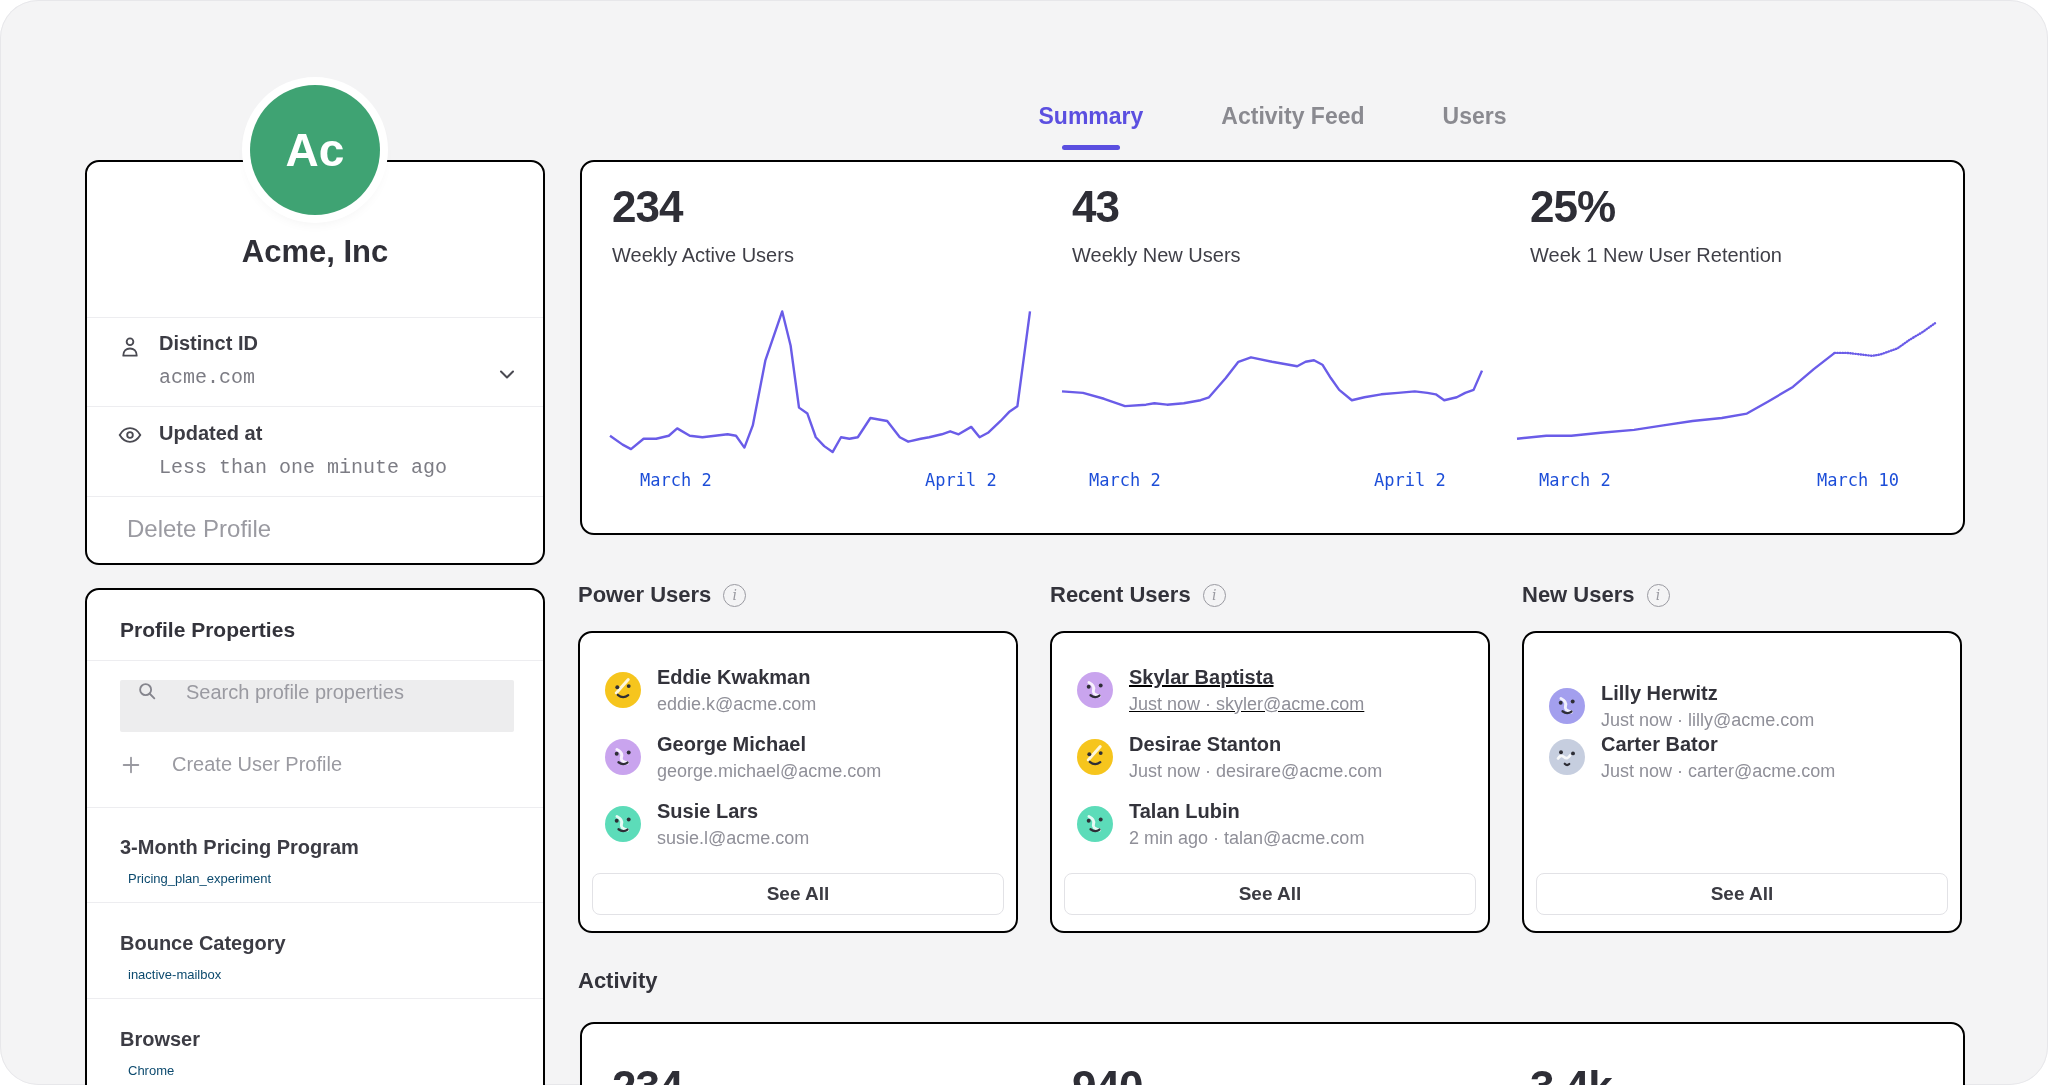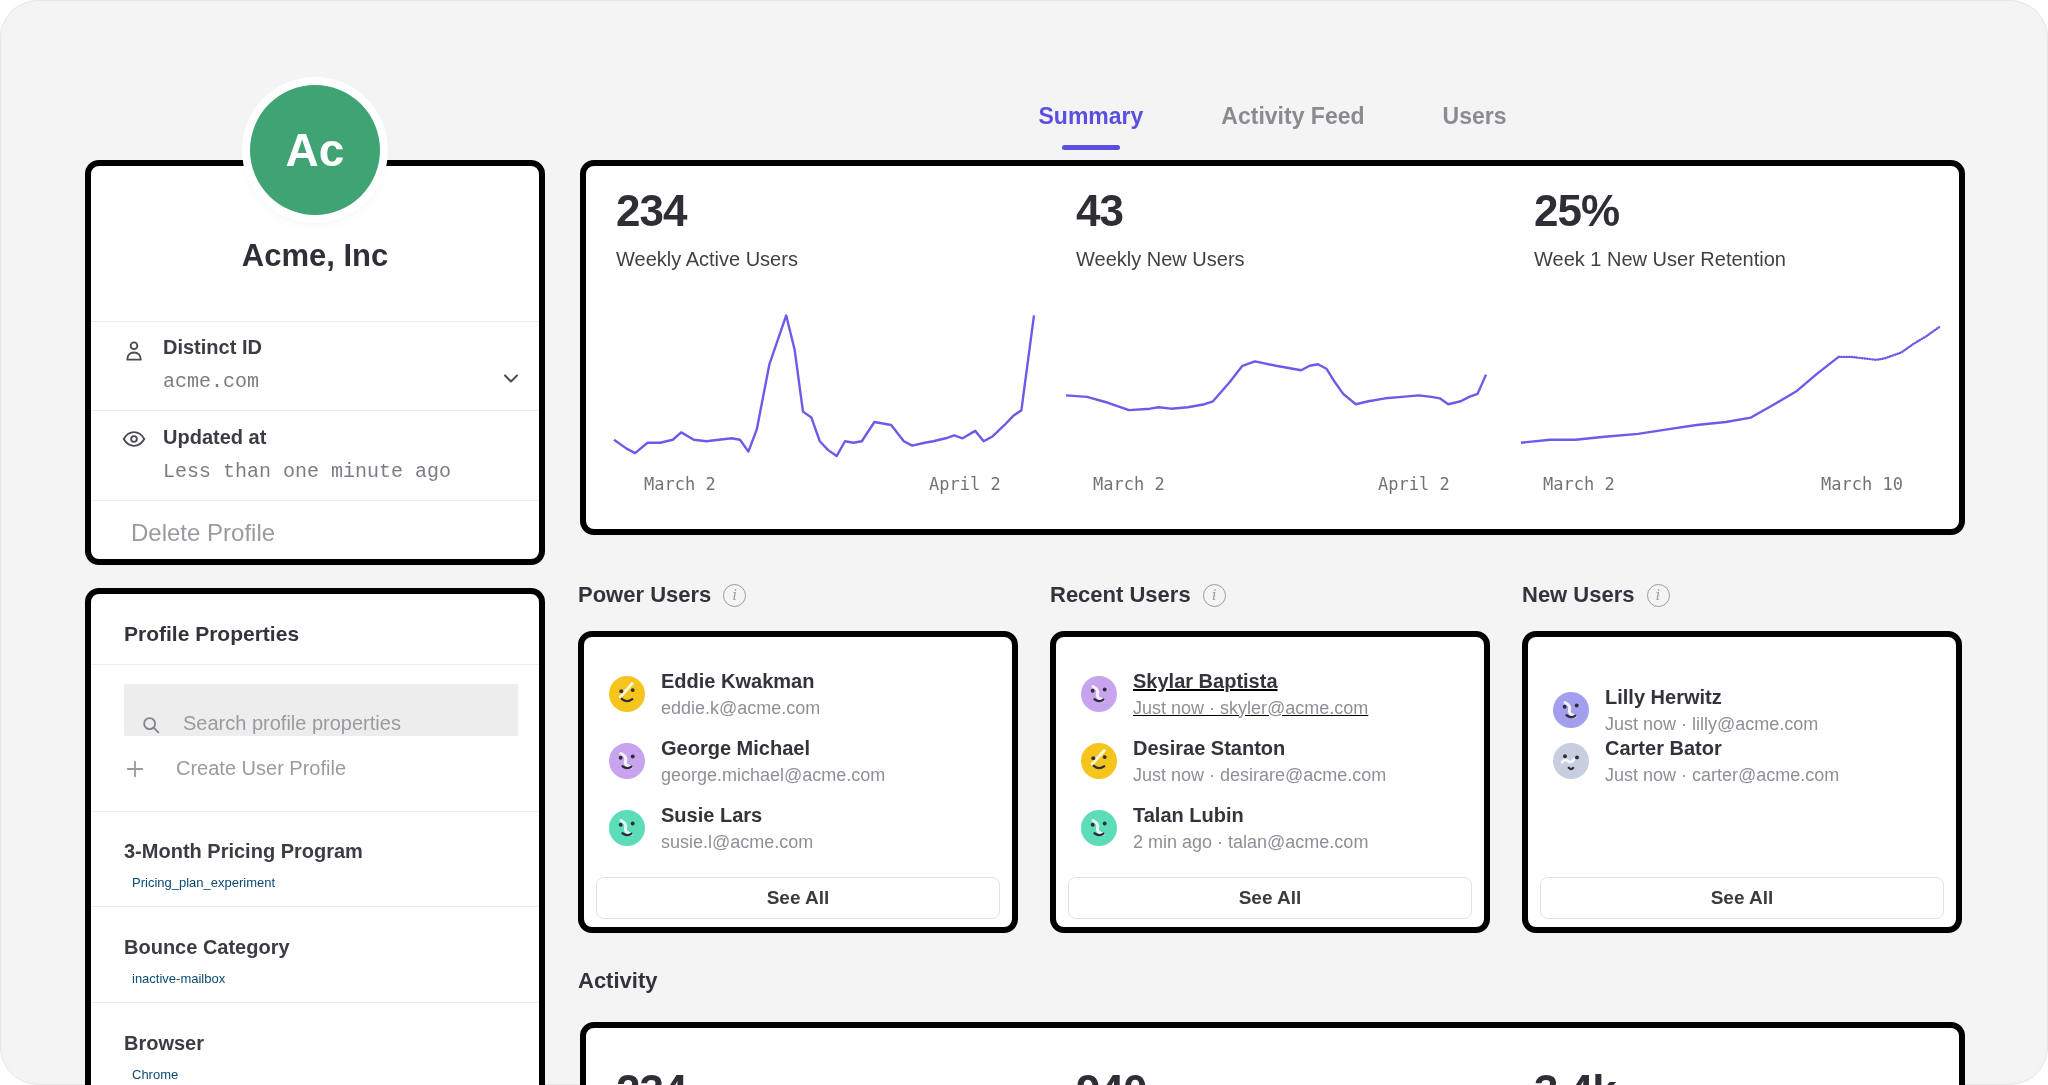--- a/index.html
+++ b/index.html
@@ -1,49 +1,49 @@
 <!DOCTYPE html>
 <html><head>
 <meta charset="utf-8">
 <style>
   html,body{margin:0;padding:0;background:#ffffff;}
   *{box-sizing:border-box;}
   .stage{position:relative;width:2048px;height:1085px;background:#ffffff;font-family:"Liberation Sans",sans-serif;overflow:hidden;}
   .window{position:absolute;inset:0;background:#f4f4f5;border-radius:38px;box-shadow:inset 0 0 0 1px #e7e7ea;overflow:hidden;}
-  .card{position:absolute;background:#ffffff;border:6px solid #000000;border-radius:14px;box-shadow:0 1px 2px rgba(0,0,0,.02);}
+  .card{position:absolute;background:#ffffff;border:2px solid #000000;border-radius:14px;box-shadow:0 1px 2px rgba(0,0,0,.02);}
   .divider{position:absolute;left:0;right:0;height:1px;background:#ededf0;}
   
   .avatar-big{position:absolute;left:250px;top:85px;width:130px;height:130px;border-radius:50%;
     display:flex;align-items:center;justify-content:center;color:#fff;font-size:46px;font-weight:bold;
     box-shadow:0 0 0 8px #ffffff,0 6px 14px rgba(0,0,0,.08);z-index:5;}
   .company{position:absolute;left:0;right:0;top:72px;text-align:center;font-size:31px;font-weight:bold;color:#2f2f37;}
   .frow-icon{position:absolute;left:30px;width:26px;height:26px;color:#4a4a52;}
   .frow-label{position:absolute;left:72px;font-size:20px;font-weight:bold;color:#3c3c44;}
   .frow-value{position:absolute;left:72px;font-size:20px;color:#7c7c84;font-family:Liberation Mono, monospace;}
   .chev{position:absolute;width:24px;height:24px;color:#4a4a52;}
   .ghost-label{position:absolute;left:40px;font-size:24px;color:#9a9aa1;text-align:center;}
   .panel-title{position:absolute;left:33px;top:28px;font-size:21px;font-weight:bold;color:#33333b;}
   .search-pill{position:absolute;left:33px;top:90px;width:394px;height:52px;border-radius:2px;background:#ededee;
-    display:flex;align-items:flex-end;padding:0 16px;gap:19px;}
+    display:flex;align-items:flex-start;padding:0 16px;gap:26px;}
   .search-pill input{border:none;outline:none;background:transparent;font-family:"Liberation Sans",sans-serif;
     font-size:20px;color:#55555c;width:100%;}
   .search-pill input::placeholder{color:#9a9aa1;}
   .create-row{position:absolute;left:33px;top:163px;display:flex;align-items:center;gap:30px;color:#9a9aa1;font-size:20px;}
   .prop-label{position:absolute;left:33px;font-size:20px;font-weight:bold;color:#3c3c44;}
   .prop-value{position:absolute;left:41px;font-size:13px;color:#0c4a6e;}
   
   .tabs{position:absolute;left:580px;top:103px;width:1385px;display:flex;justify-content:center;gap:78px;}
   .tab{position:relative;font-size:23px;font-weight:bold;color:#8a8a90;cursor:pointer;padding-bottom:16px;}
   .tab.active{color:#5b4fe0;}
   .tab .underline{position:absolute;left:50%;transform:translateX(-50%);bottom:-4px;width:58px;height:5px;border-radius:3px;background:#5b4fe0;}
   
   .stat-value{position:absolute;top:20px;font-size:44px;font-weight:bold;color:#2e2e36;letter-spacing:-1px;}
   .stat-label{position:absolute;top:82px;font-size:20px;color:#3f3f47;}
   .spark{position:absolute;top:145px;width:420px;height:148px;overflow:visible;}
-  .axis-label{position:absolute;top:308px;font-size:17px;color:#737373;font-family:"DejaVu Sans Mono",monospace;}
+  .axis-label{position:absolute;top:308px;font-size:17px;color:#1d4ed8;font-family:"DejaVu Sans Mono",monospace;}
   
   .sec-head{position:absolute;display:flex;align-items:center;gap:12px;}
   .sec-title{font-size:22px;font-weight:bold;color:#33333b;}
   .info-ic{width:23px;height:23px;border:1.6px solid #9a9aa1;border-radius:50%;color:#9a9aa1;
     display:flex;align-items:center;justify-content:center;font-size:14px;font-family:"DejaVu Serif",serif;font-style:italic;}
   .urow{position:absolute;left:25px;right:20px;height:58px;display:flex;align-items:center;gap:16px;cursor:pointer;}
   .uavatar{width:36px;height:36px;border-radius:50%;flex:0 0 36px;}
   .uname{font-size:20px;font-weight:bold;color:#33333b;line-height:1.45;}
   .umeta{font-size:18px;color:#8f8f98;line-height:1.4;}
   .seeall{position:absolute;left:12px;right:12px;top:240px;height:42px;border-radius:8px;border:1px solid #e2e2e6;

